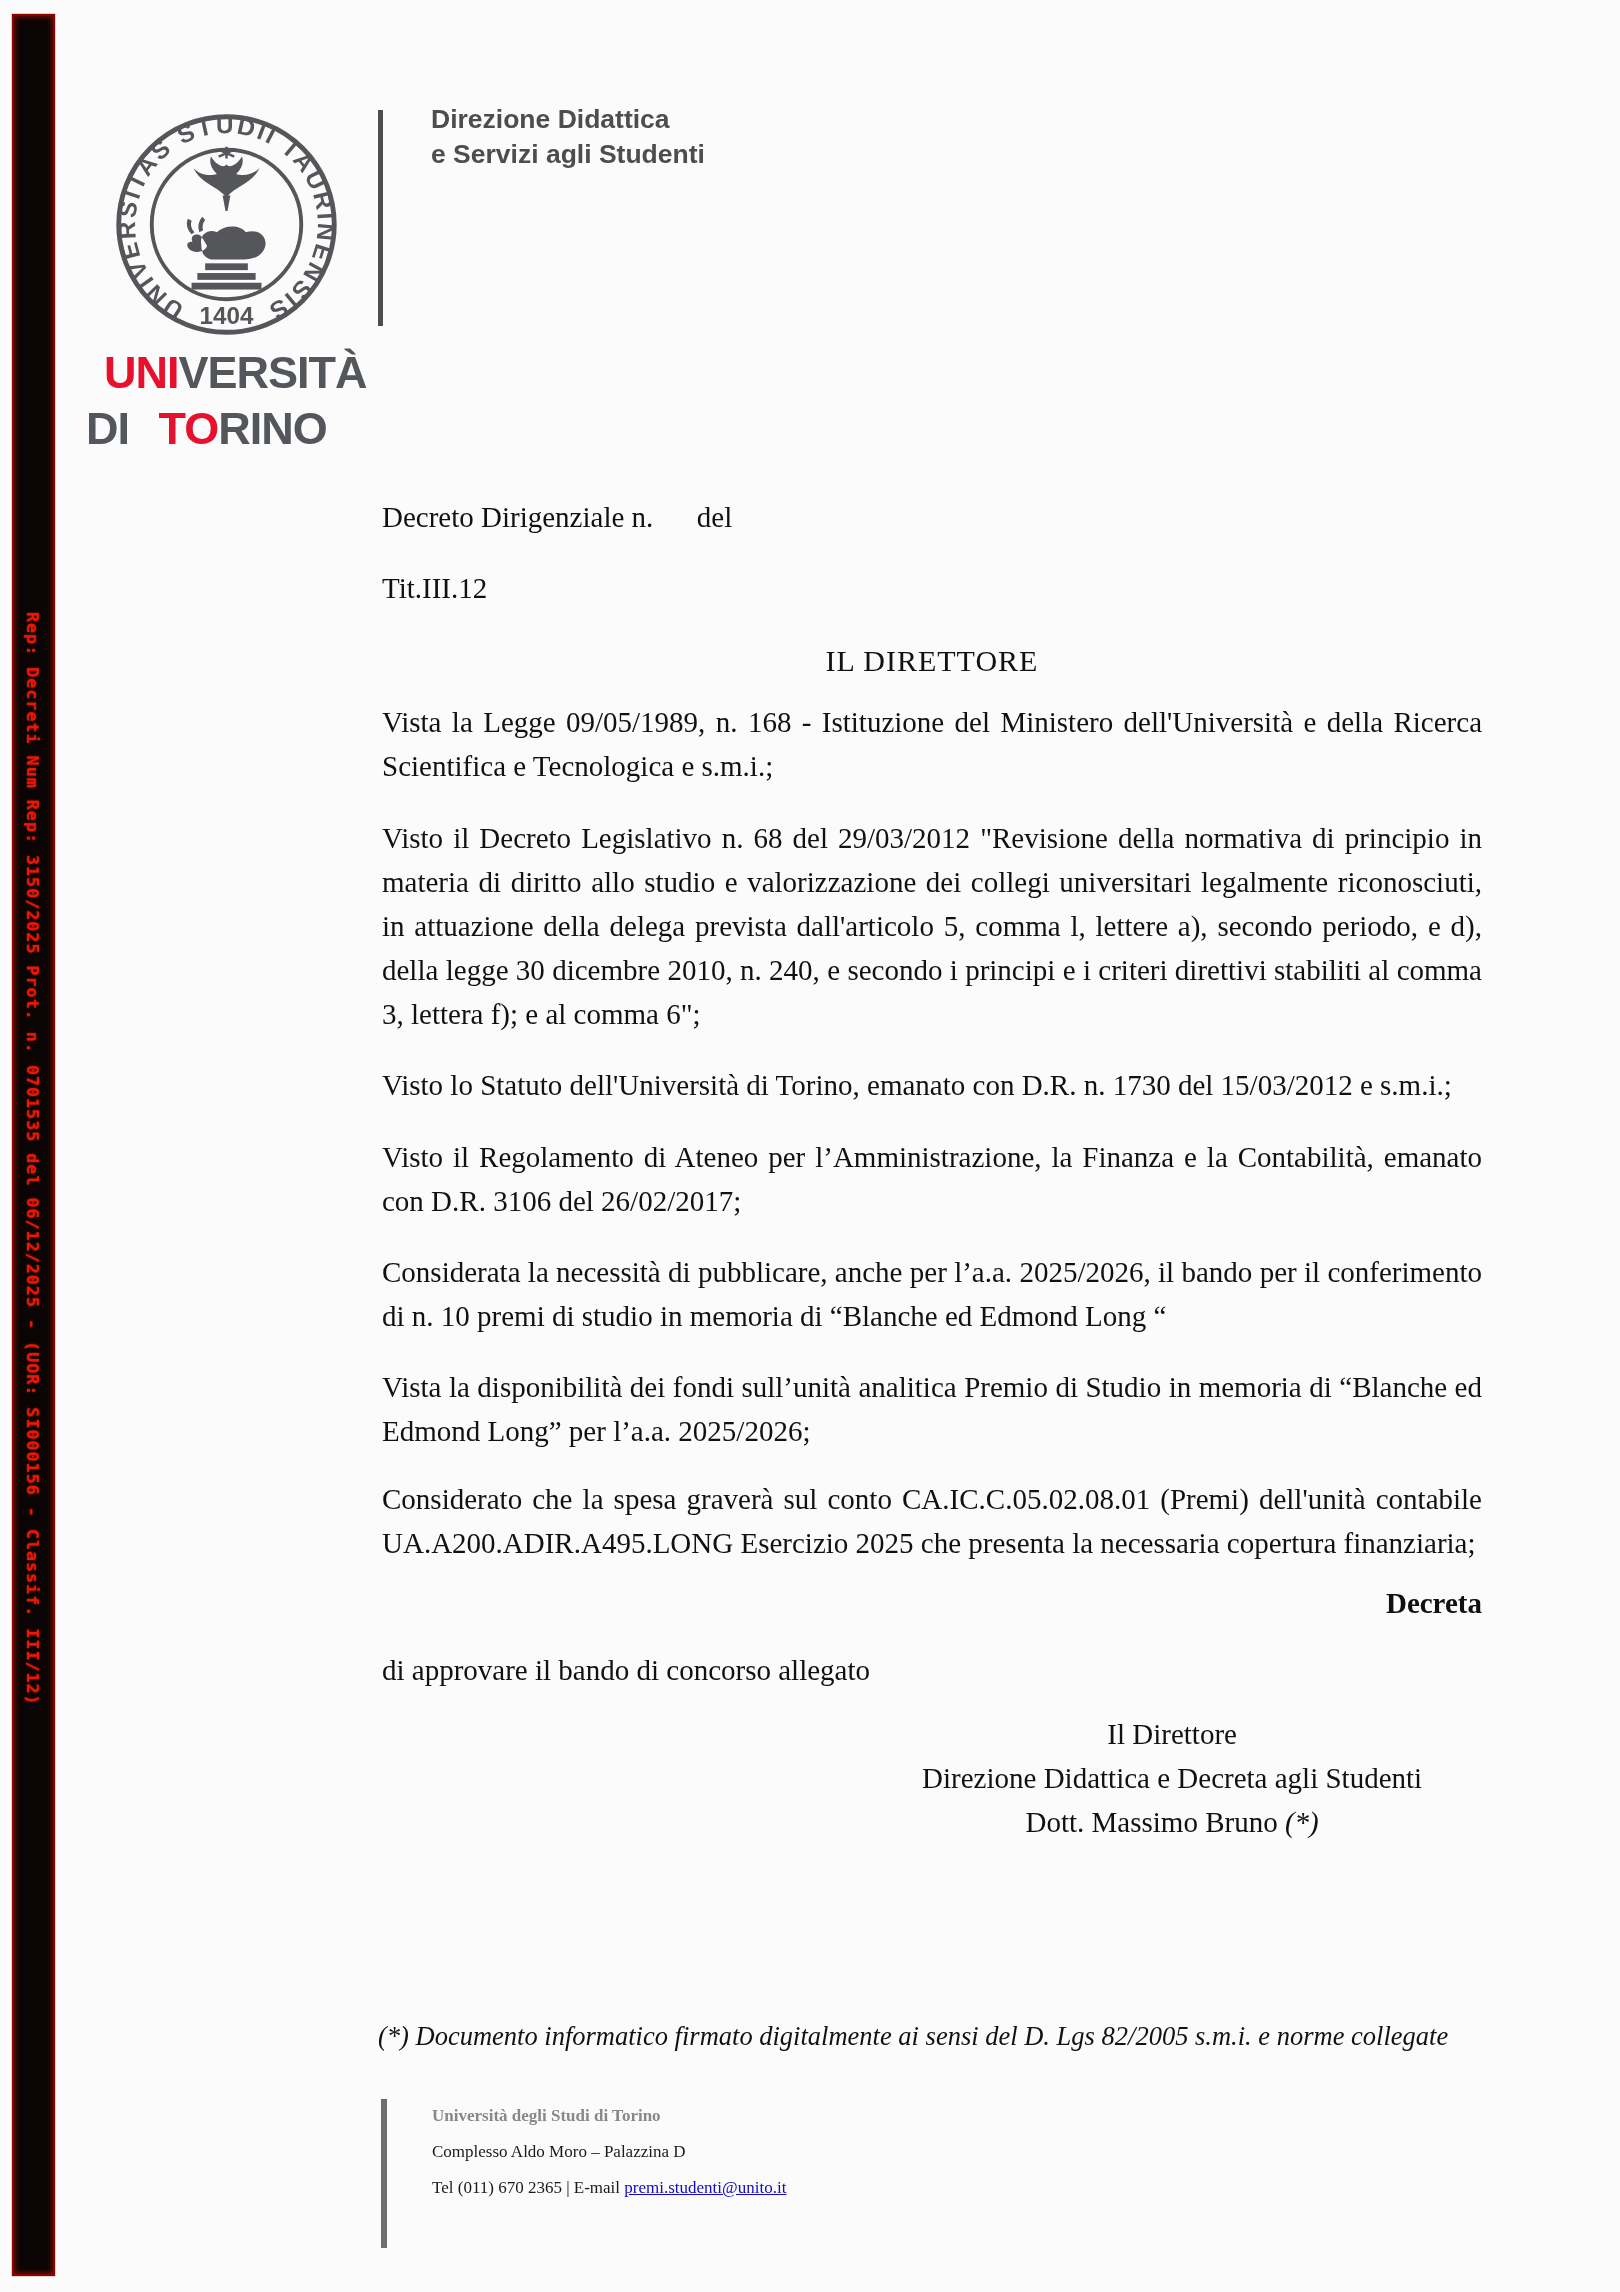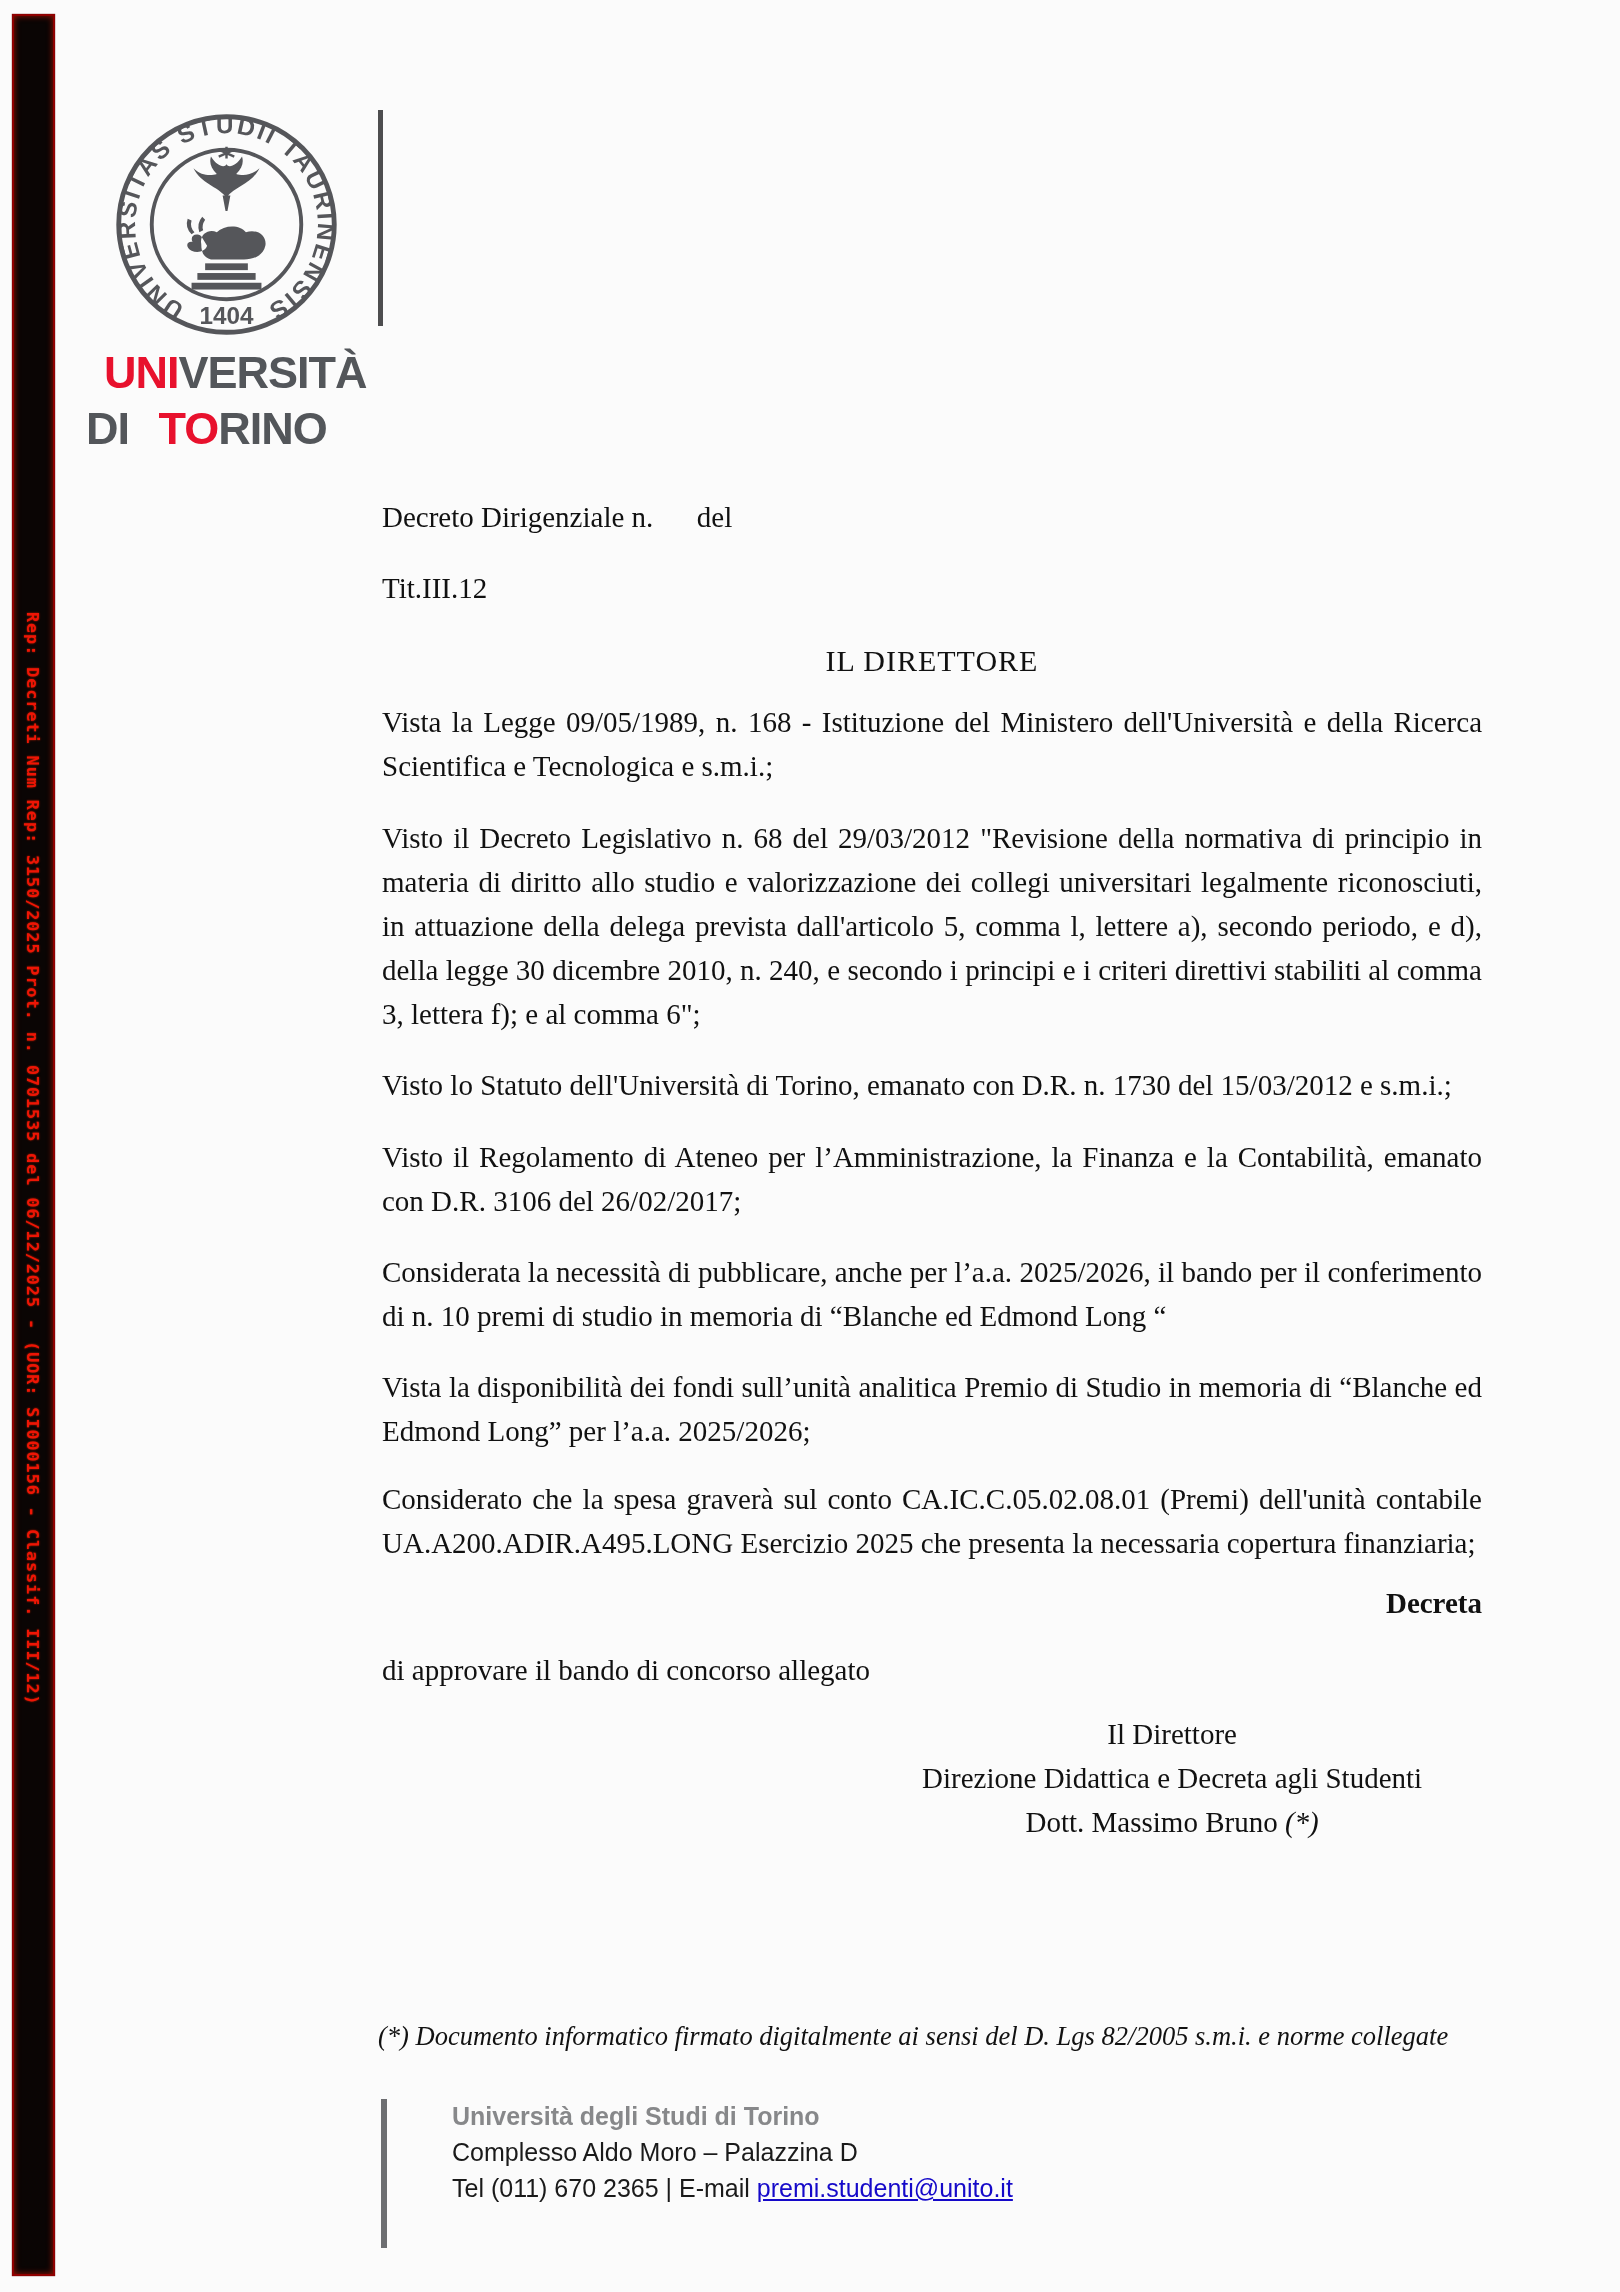--- a/index.html
+++ b/index.html
@@ -48,22 +48,22 @@
   .approva{margin-top:23.5px !important;}
   .signature{margin-top:19.6px;width:608px;margin-left:auto;margin-right:5.9px;text-align:center;font-size:29px;line-height:44px;}
   .signature .star{font-style:italic;}
   .footnote{
     position:absolute;left:378px;top:2021px;width:1127px;
     font-style:italic;font-size:26.5px;margin:0;
   }
   
   .footer-bar{position:absolute;left:381px;top:2099px;width:5.9px;height:149px;background:#6d6e71;}
   .footer{
-    position:absolute;left:452px;top:2098px;
-    font-family:Liberation Sans, sans-serif;font-size:25px;line-height:36px;color:#1a1a1a;
+    position:absolute;left:432px;top:2098px;
+    font-family:Liberation Serif, serif;font-size:17px;line-height:36px;color:#1a1a1a;
   }
   .footer .uni{font-weight:bold;color:#87888a;}
   .footer a{color:#1509c9;text-decoration:underline;cursor:pointer;}
 </style>
 </head>
 <body>
 
 <div class="page">
 
   <div class="stamp-bar">
@@ -98,20 +98,24 @@
       </g>
     </g>
   </svg>
 
   <div class="wordmark">
     <div><span class="red">UNI</span><span>VERSITÀ</span></div>
     <div><span>DI </span><span class="red">TO</span><span>RINO</span></div>
   </div>
 
   <div class="divider"></div>
+  <div class="division-title">
+    <div>Direzione Didattica</div>
+    <div>e Servizi agli Studenti</div>
+  </div>
 
   <div class="doc-col">
     <p class="ref">Decreto Dirigenziale n. &nbsp;&nbsp;&nbsp;&nbsp; del</p>
     <p class="ref tit">Tit.III.12</p>
 
     <p class="doc-heading">IL DIRETTORE</p>
 
     <p class="para first">Vista la Legge 09/05/1989, n. 168 - Istituzione del Ministero dell'Università e della Ricerca Scientifica e Tecnologica e s.m.i.;</p>
     <p class="para">Visto il Decreto Legislativo n. 68 del 29/03/2012 "Revisione della normativa di principio in materia di diritto allo studio e valorizzazione dei collegi universitari legalmente riconosciuti, in attuazione della delega prevista dall'articolo 5, comma l, lettere a), secondo periodo, e d), della legge 30 dicembre 2010, n. 240, e secondo i principi e i criteri direttivi stabiliti al comma 3, lettera f); e al comma 6";</p>
     <p class="para">Visto lo Statuto dell'Università di Torino, emanato con D.R. n. 1730 del 15/03/2012 e s.m.i.;</p>

